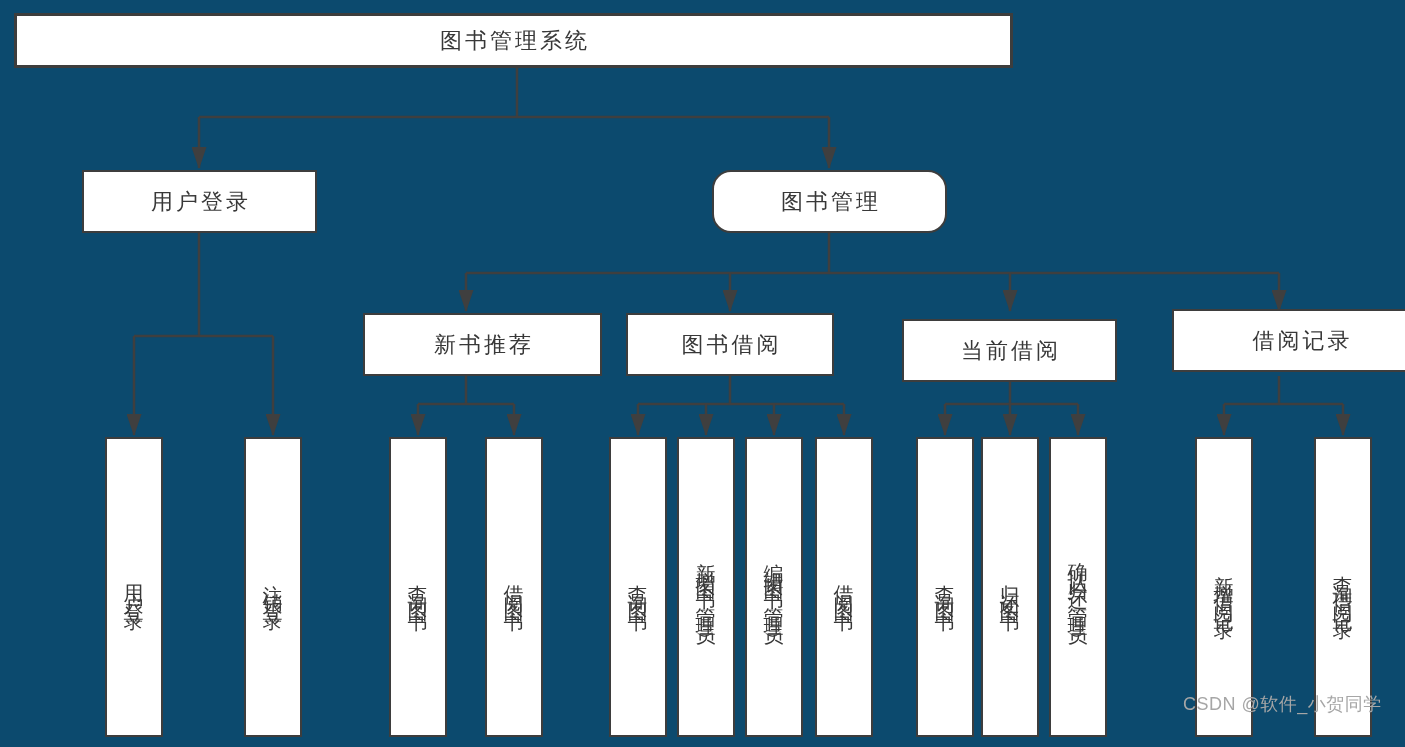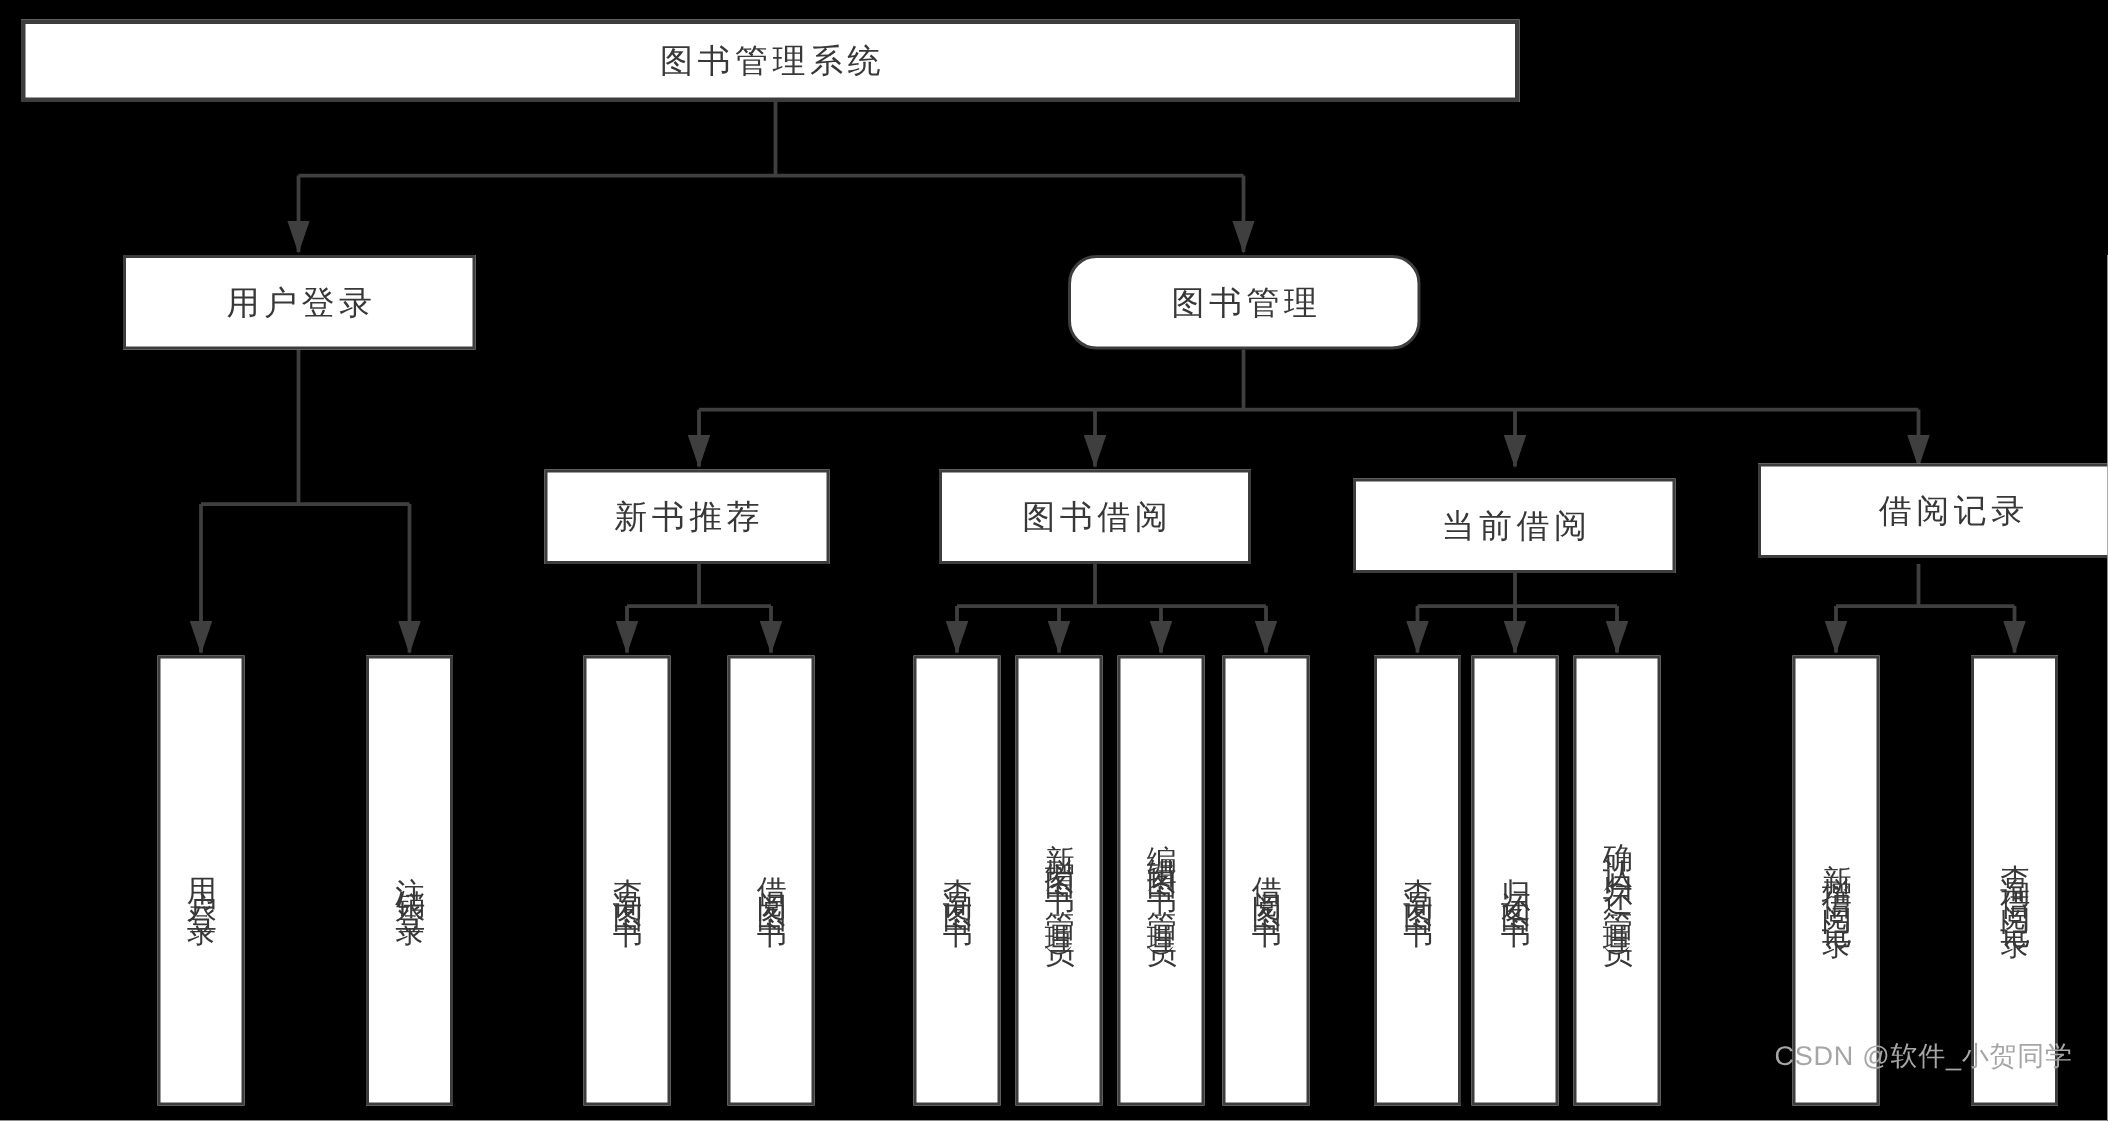--- a/index.html
+++ b/index.html
@@ -1,20 +1,20 @@
 <!DOCTYPE html>
 <html><head>
 <meta charset="utf-8">
 <style>
   html, body { margin: 0; padding: 0; background: #ffffff; }
   .canvas {
     position: relative;
     width: 1405px;
     height: 747px;
-    background: #000000;
+    background: #0c4a6e;
     font-family: "Liberation Sans", "DejaVu Sans", sans-serif;
     overflow: hidden;
   }
   svg.wires { position: absolute; left: 0; top: 0; width: 1405px; height: 747px; }
   svg.wires .wire { stroke: #3f3f3f; stroke-width: 2.5; fill: none; }
   svg.wires .head { fill: #3f3f3f; stroke: none; }
 
   .box {
     position: absolute;
     box-sizing: border-box;
@@ -33,21 +33,21 @@
     text-orientation: mixed;
     font-size: 20px;
     letter-spacing: 9px;
     line-height: 1;
     white-space: nowrap;
   }
   
   .n-root   { left: 14px;  top: 13px;  width: 999px; height: 55px; }
   .n-login  { left: 82px;  top: 170px; width: 235px; height: 63px; }
   .n-mgmt   { left: 712px; top: 170px; width: 235px; height: 63px; border-radius: 19px; }
-  .n-rec    { left: 363px; top: 313px; width: 190px; height: 63px; }
+  .n-rec    { left: 363px; top: 313px; width: 239px; height: 63px; }
   .n-borrow { left: 626px; top: 313px; width: 208px; height: 63px; }
   .n-cur    { left: 902px; top: 319px; width: 215px; height: 63px; }
   .n-hist   { left: 1172px;top: 309px; width: 258px; height: 63px; }
 
   .leaf { top: 437px; width: 58px; height: 300px; }
   .l-a1 { left: 105px; }
   .l-a2 { left: 244px; }
   .l-b1 { left: 389px; }
   .l-b2 { left: 485px; }
   .l-c1 { left: 609px; }

